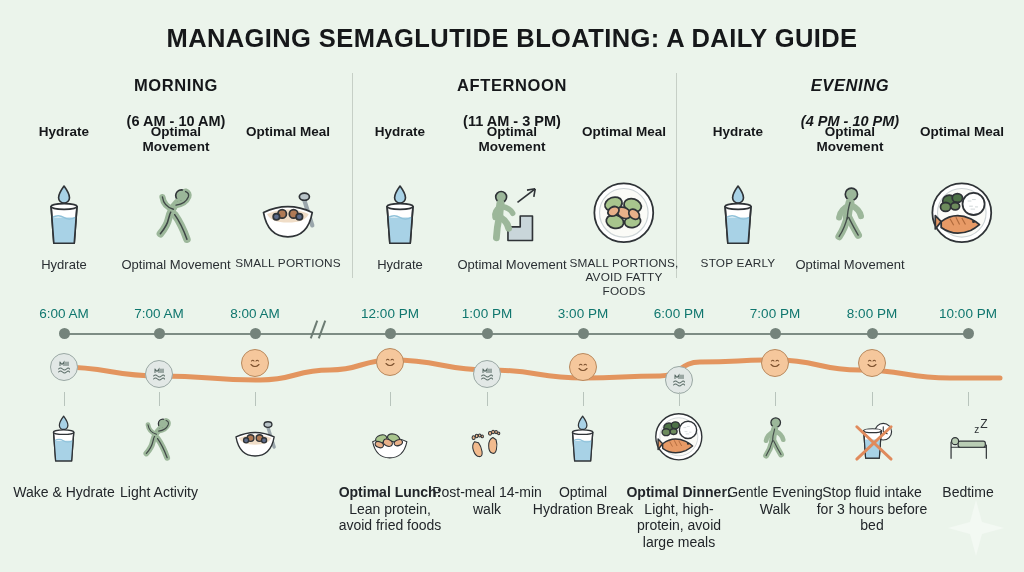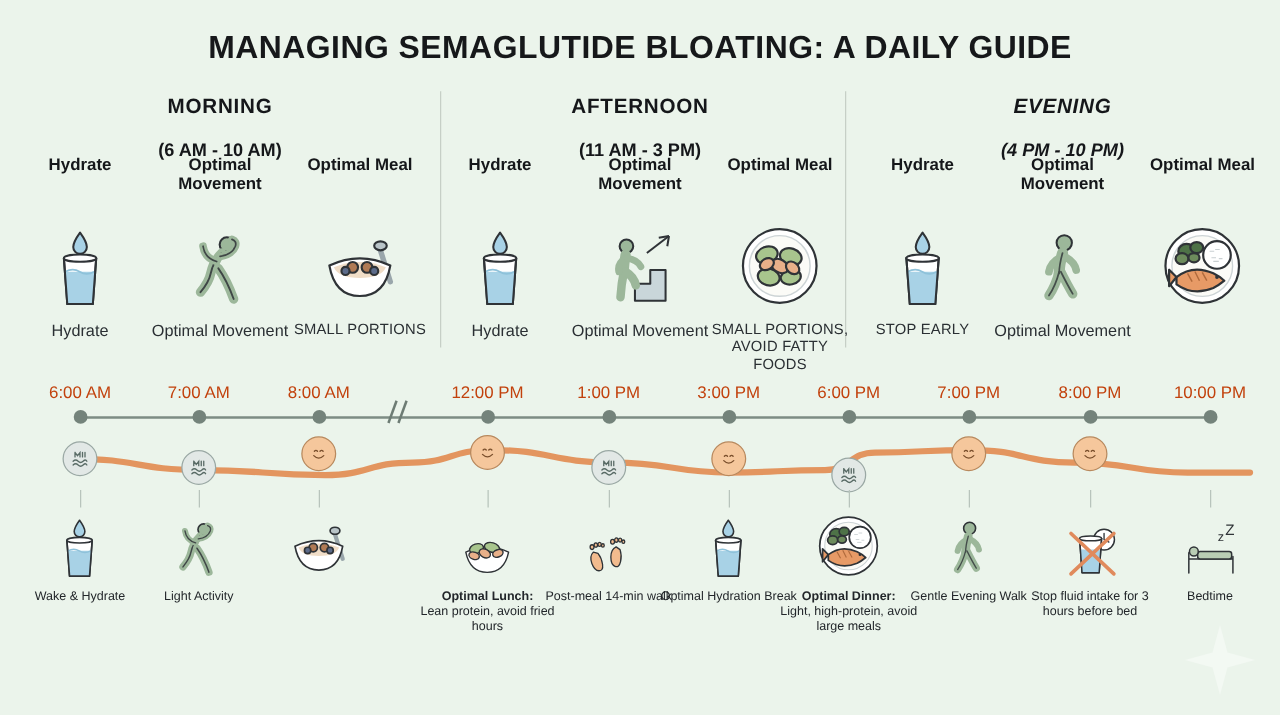--- a/index.html
+++ b/index.html
@@ -55,21 +55,21 @@
   
   .axis {
     position: absolute; left: 64px; top: 333px;
     width: 904px; height: 2px; background: #7d8c84;
   }
   .tickdot {
     position: absolute; width: 11px; height: 11px; border-radius: 50%;
     background: #74837b; top: 328px; margin-left: -5.5px;
   }
   .ticklabel {
-    position: absolute; top: 306px; font-size: 13.5px; color: #c2410c;
+    position: absolute; top: 306px; font-size: 13.5px; color: #0f766e;
     transform: translateX(-50%); white-space: nowrap;
   }
   .breakmark { position: absolute; top: 320px; left: 313px; }
   .breakmark span {
     position: absolute; width: 2px; height: 19px; background: #6d7c74;
     transform: rotate(20deg);
   }
 
   
   .badge {
@@ -80,21 +80,21 @@
   .badge.water { background: #e2e8e6; border: 1.4px solid #9aa8a4; }
 
   .stem {
     position: absolute; width: 1px; background: #b8c4bc;
   }
 
   
   .event { position: absolute; width: 112px; text-align: center; margin-left: -56px; }
   .event .art { height: 62px; display:flex; align-items:flex-end; justify-content:center; }
   .event .lbl {
-    margin-top: 6px; font-size: 10px; color: #22262a; line-height: 1.18;
+    margin-top: 18px; font-size: 14px; color: #22262a; line-height: 1.18;
   }
   .event .lbl b { font-weight: bold; display: block; }
 </style>
 </head>
 <body>
 
 <div id="stage">
 
   <svg class="watermark" viewBox="0 0 60 60">
     <path d="M30 2 L36 24 L58 30 L36 36 L30 58 L24 36 L2 30 L24 24 Z" fill="#ffffff" opacity="0.7"></path>
@@ -441,21 +441,21 @@
       <path d="M14 50 q36 -18 72 0 q-7 34 -36 34 q-29 0 -36 -34Z" fill="#ffffff" stroke="#2f3337" stroke-width="2.4" stroke-linejoin="round" stroke-linecap="round"></path>
       <g stroke="#2f3337" stroke-width="2.4" stroke-linejoin="round" stroke-linecap="round">
         <ellipse cx="32" cy="44" rx="12" ry="8" fill="#a8c58d" transform="rotate(-18 32 44)"></ellipse>
         <ellipse cx="58" cy="42" rx="13" ry="8" fill="#a8c58d" transform="rotate(16 58 42)"></ellipse>
         <ellipse cx="46" cy="52" rx="10" ry="7" fill="#e8b089" transform="rotate(26 46 52)"></ellipse>
         <ellipse cx="68" cy="52" rx="9" ry="6" fill="#e8b089" transform="rotate(-20 68 52)"></ellipse>
         <ellipse cx="28" cy="56" rx="9" ry="6" fill="#e8b089" transform="rotate(20 28 56)"></ellipse>
       </g>
           </svg>
         </div>
-        <div class="lbl"><b>Optimal Lunch:</b><span>Lean protein, avoid fried hours</span></div>
+        <div class="lbl"><b>Optimal Lunch:</b><span>Lean protein, avoid fried foods</span></div>
       </div>
       <div class="stem" style="left: 487px; top: 392px; height: 14px;"></div>
       <div class="event" style="left: 487px; top: 404px;">
         <div class="art">
           <svg viewBox="0 0 100 100" width="43.199999999999996" height="43.199999999999996">
       <g stroke="#2f3337" stroke-width="2.4" stroke-linejoin="round" stroke-linecap="round">
         <path d="M26 42 q-9 6 -7 20 q2 14 10 16 q8 2 9 -10 q1 -12 -4 -22 Z" fill="#f2bb8e" transform="rotate(-12 30 60)"></path>
         <ellipse cx="20" cy="34" rx="3.6" ry="4.4" fill="#f2bb8e"></ellipse>
         <ellipse cx="27" cy="30" rx="3.2" ry="4" fill="#f2bb8e"></ellipse>
         <ellipse cx="34" cy="29" rx="3" ry="3.6" fill="#f2bb8e"></ellipse>

